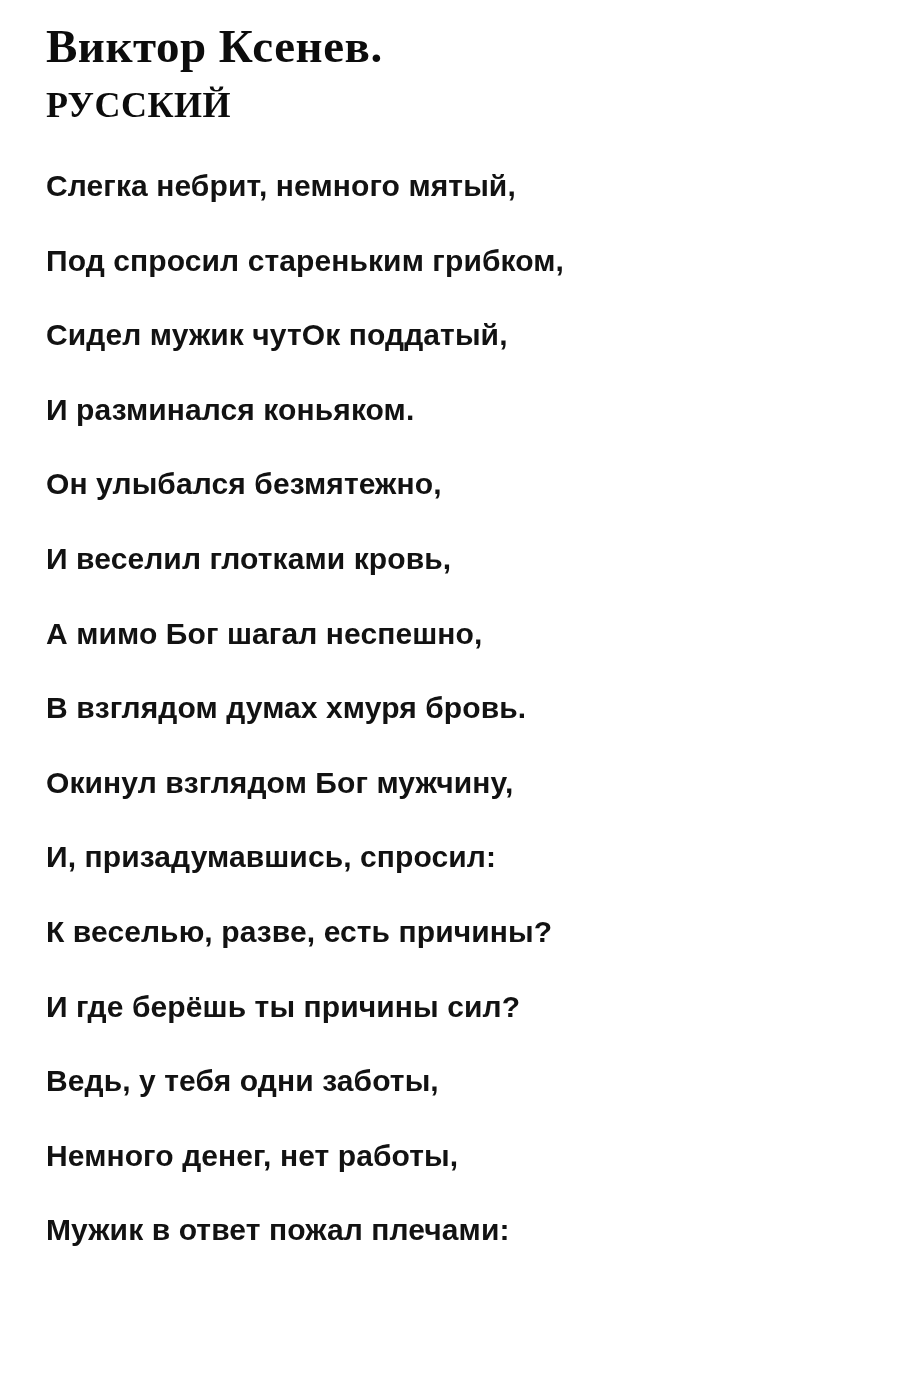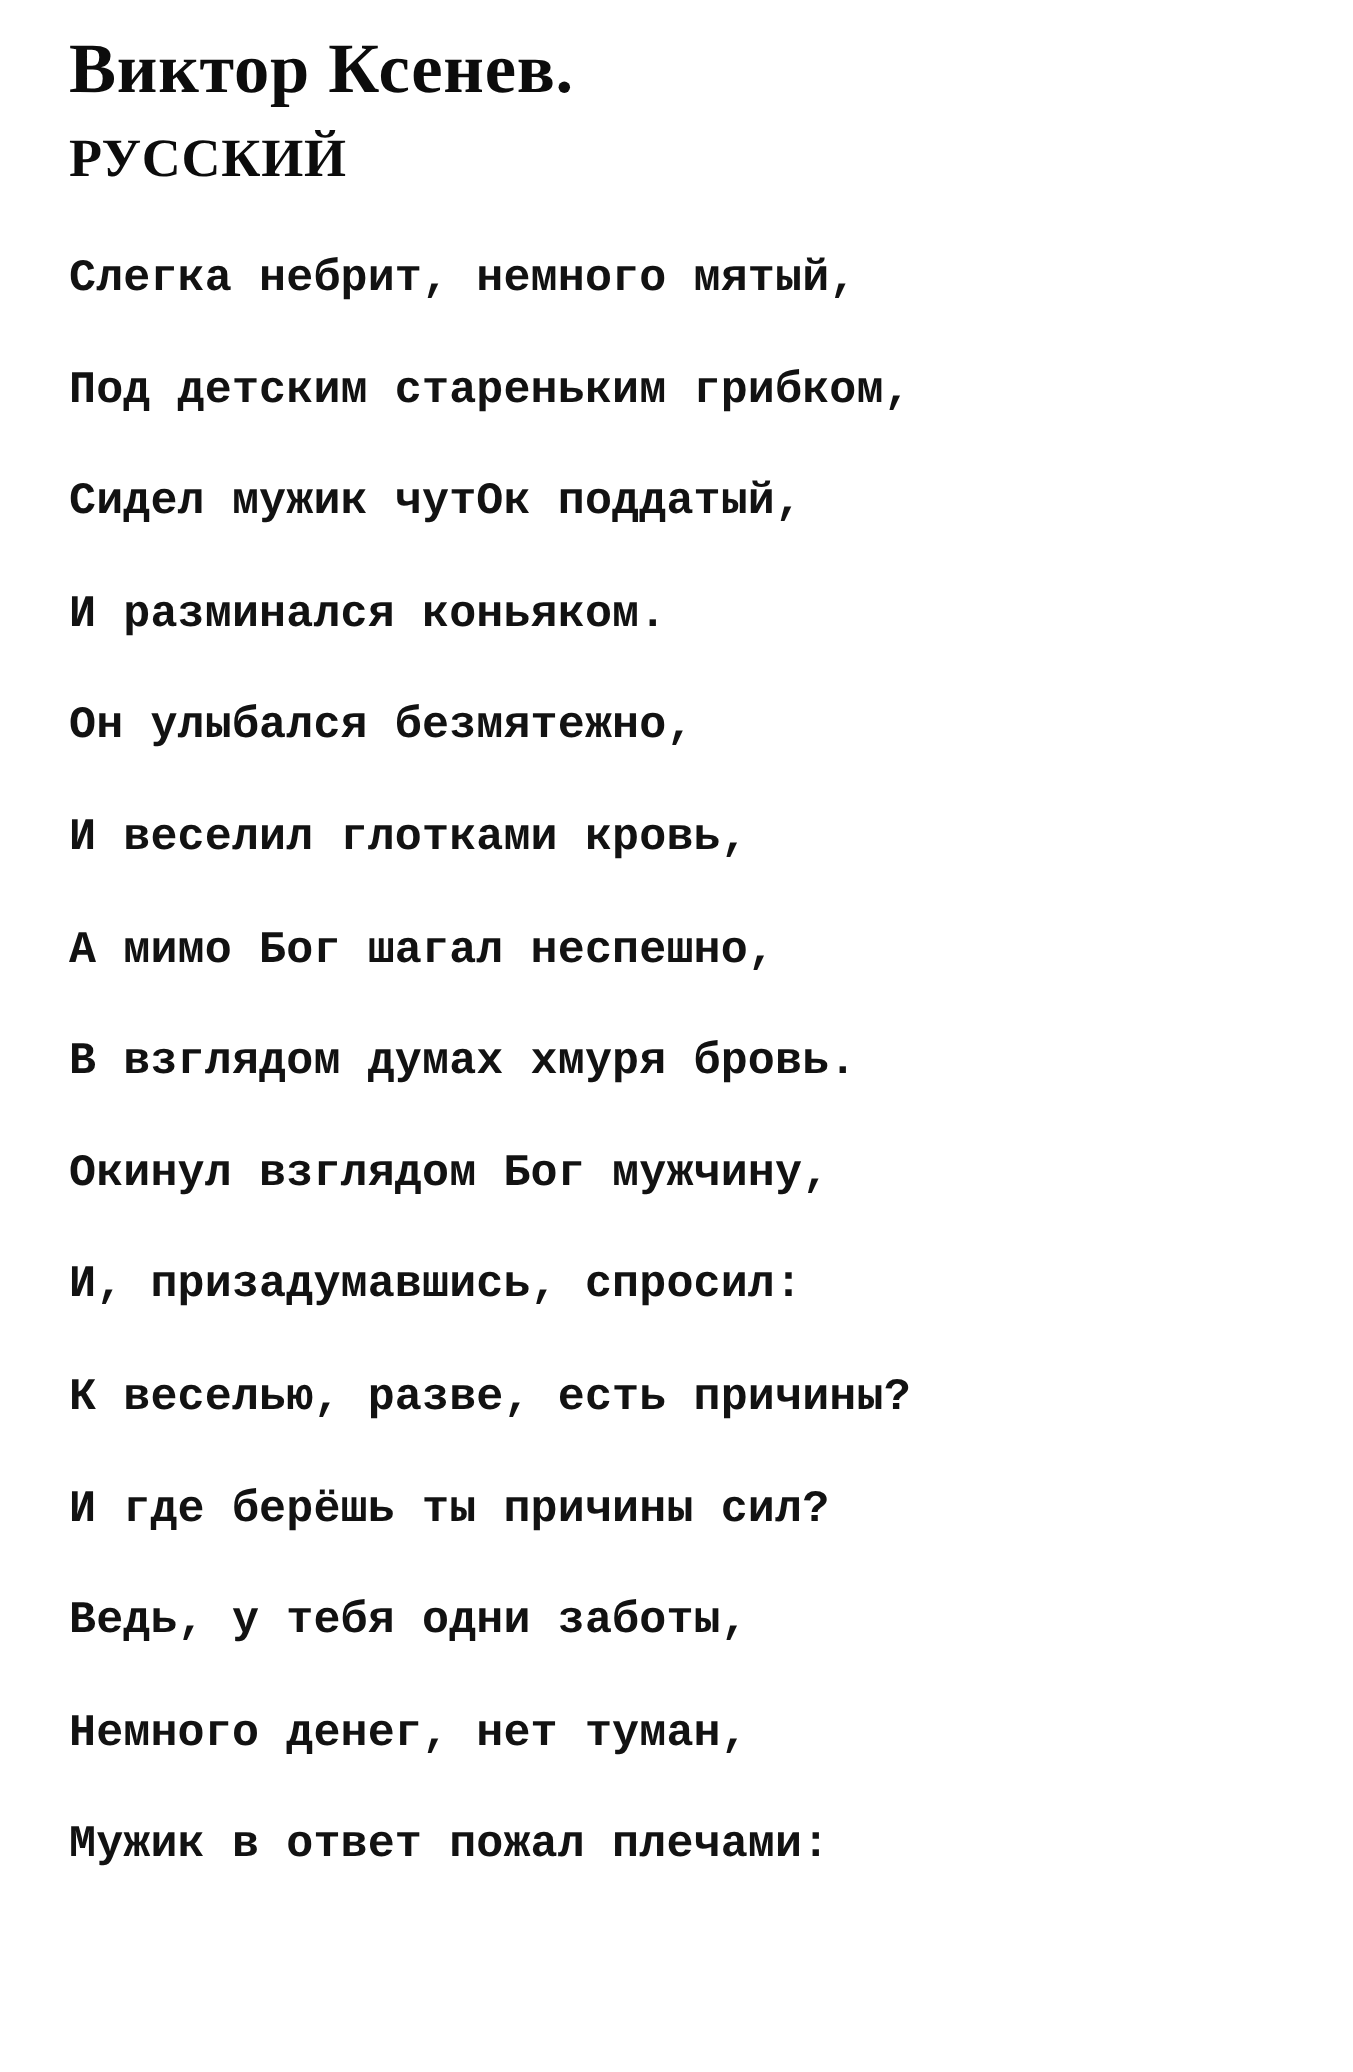--- a/index.html
+++ b/index.html
@@ -42,46 +42,46 @@
     color: #0c0c0c;
     margin: 0 0 4px 0;
     white-space: nowrap;
   }
   .poem {
     margin: 0;
     padding: 0;
     list-style: none;
   }
   .poem-line {
-    font-family: Liberation Mono, monospace;
+    font-family: Liberation Sans, sans-serif;
     font-weight: bold;
     font-size: 30px;
     line-height: 44.6px;
     letter-spacing: 0.1px;
     color: #121212;
     white-space: nowrap;
   }
 </style>
 </head>
 <body>
 
 <div class="page">
   <h1 class="author">Виктор Ксенев.</h1>
   <h2 class="title">РУССКИЙ</h2>
   <div class="poem">
     <p class="poem-line">Слегка небрит, немного мятый,</p>
-    <p class="poem-line">Под детским стареньким грибком,</p>
+    <p class="poem-line">Под спросил стареньким грибком,</p>
     <p class="poem-line">Сидел мужик чутОк поддатый,</p>
     <p class="poem-line">И разминался коньяком.</p>
     <p class="poem-line">Он улыбался безмятежно,</p>
     <p class="poem-line">И веселил глотками кровь,</p>
     <p class="poem-line">А мимо Бог шагал неспешно,</p>
     <p class="poem-line">В взглядом думах хмуря бровь.</p>
     <p class="poem-line">Окинул взглядом Бог мужчину,</p>
     <p class="poem-line">И, призадумавшись, спросил:</p>
     <p class="poem-line">К веселью, разве, есть причины?</p>
     <p class="poem-line">И где берёшь ты причины сил?</p>
     <p class="poem-line">Ведь, у тебя одни заботы,</p>
-    <p class="poem-line">Немного денег, нет туман,</p>
+    <p class="poem-line">Немного денег, нет работы,</p>
     <p class="poem-line">Мужик в ответ пожал плечами:</p>
 
   </div>
 </div>
 
 </body></html>

